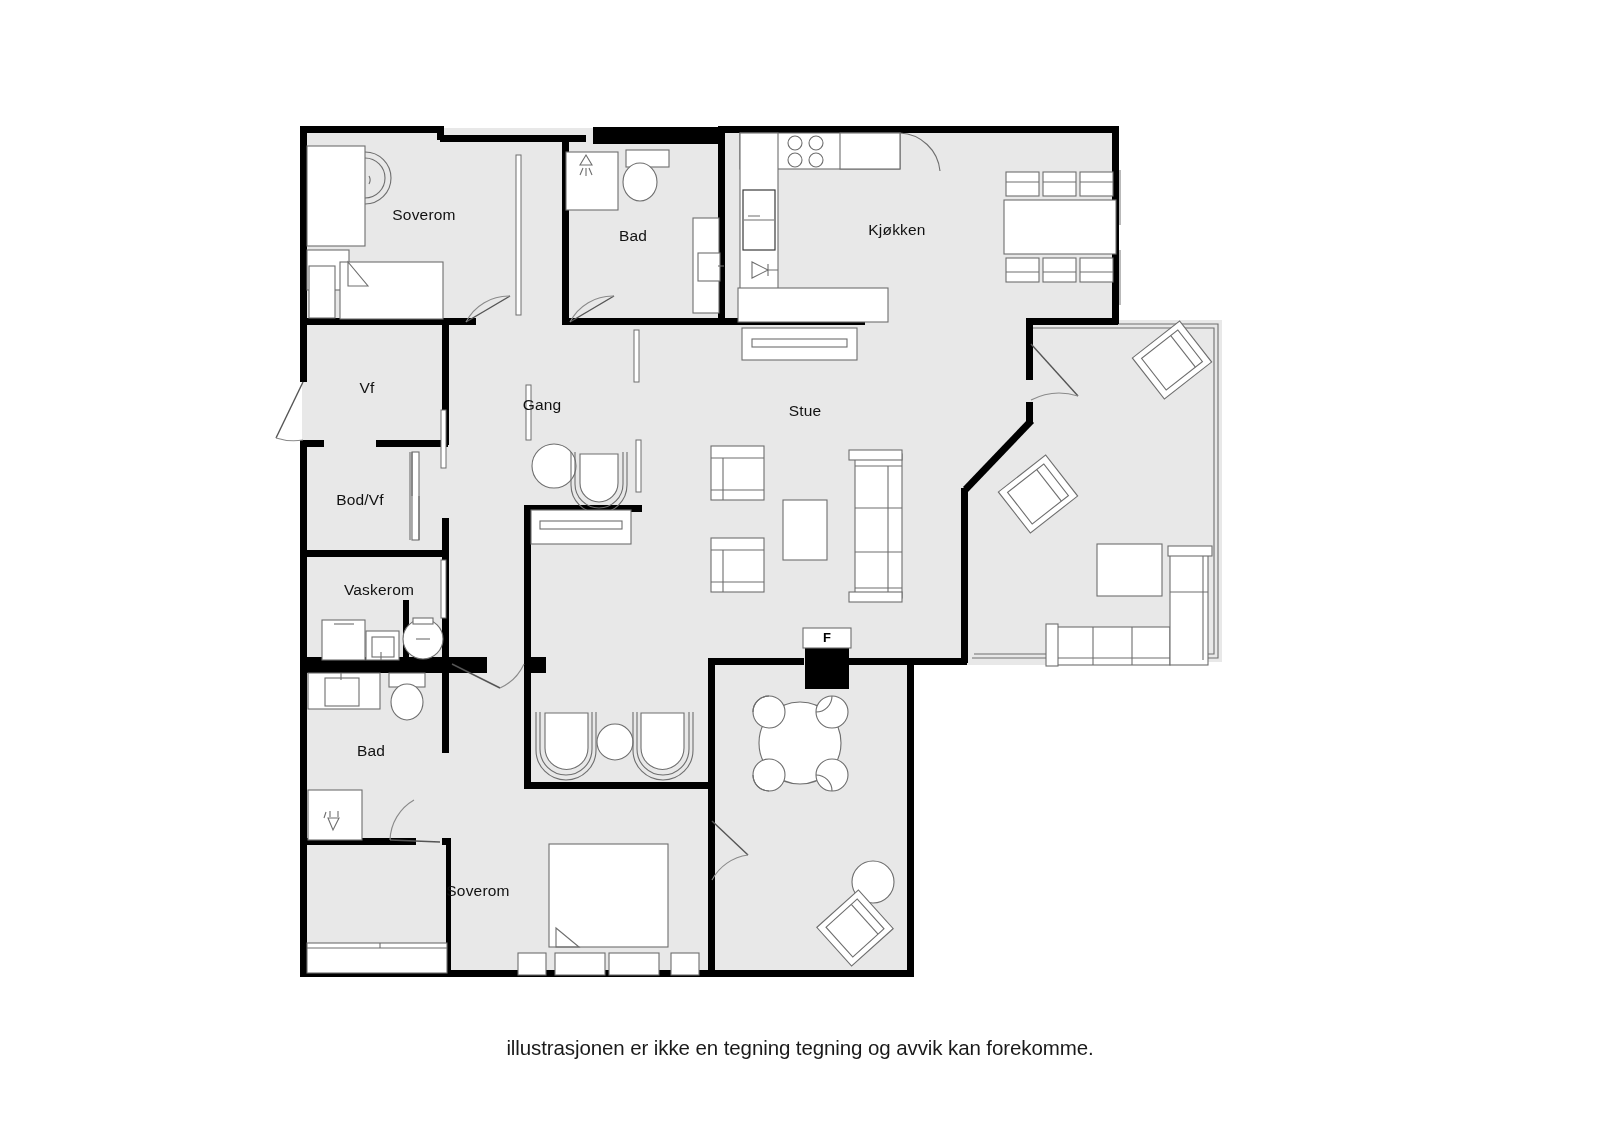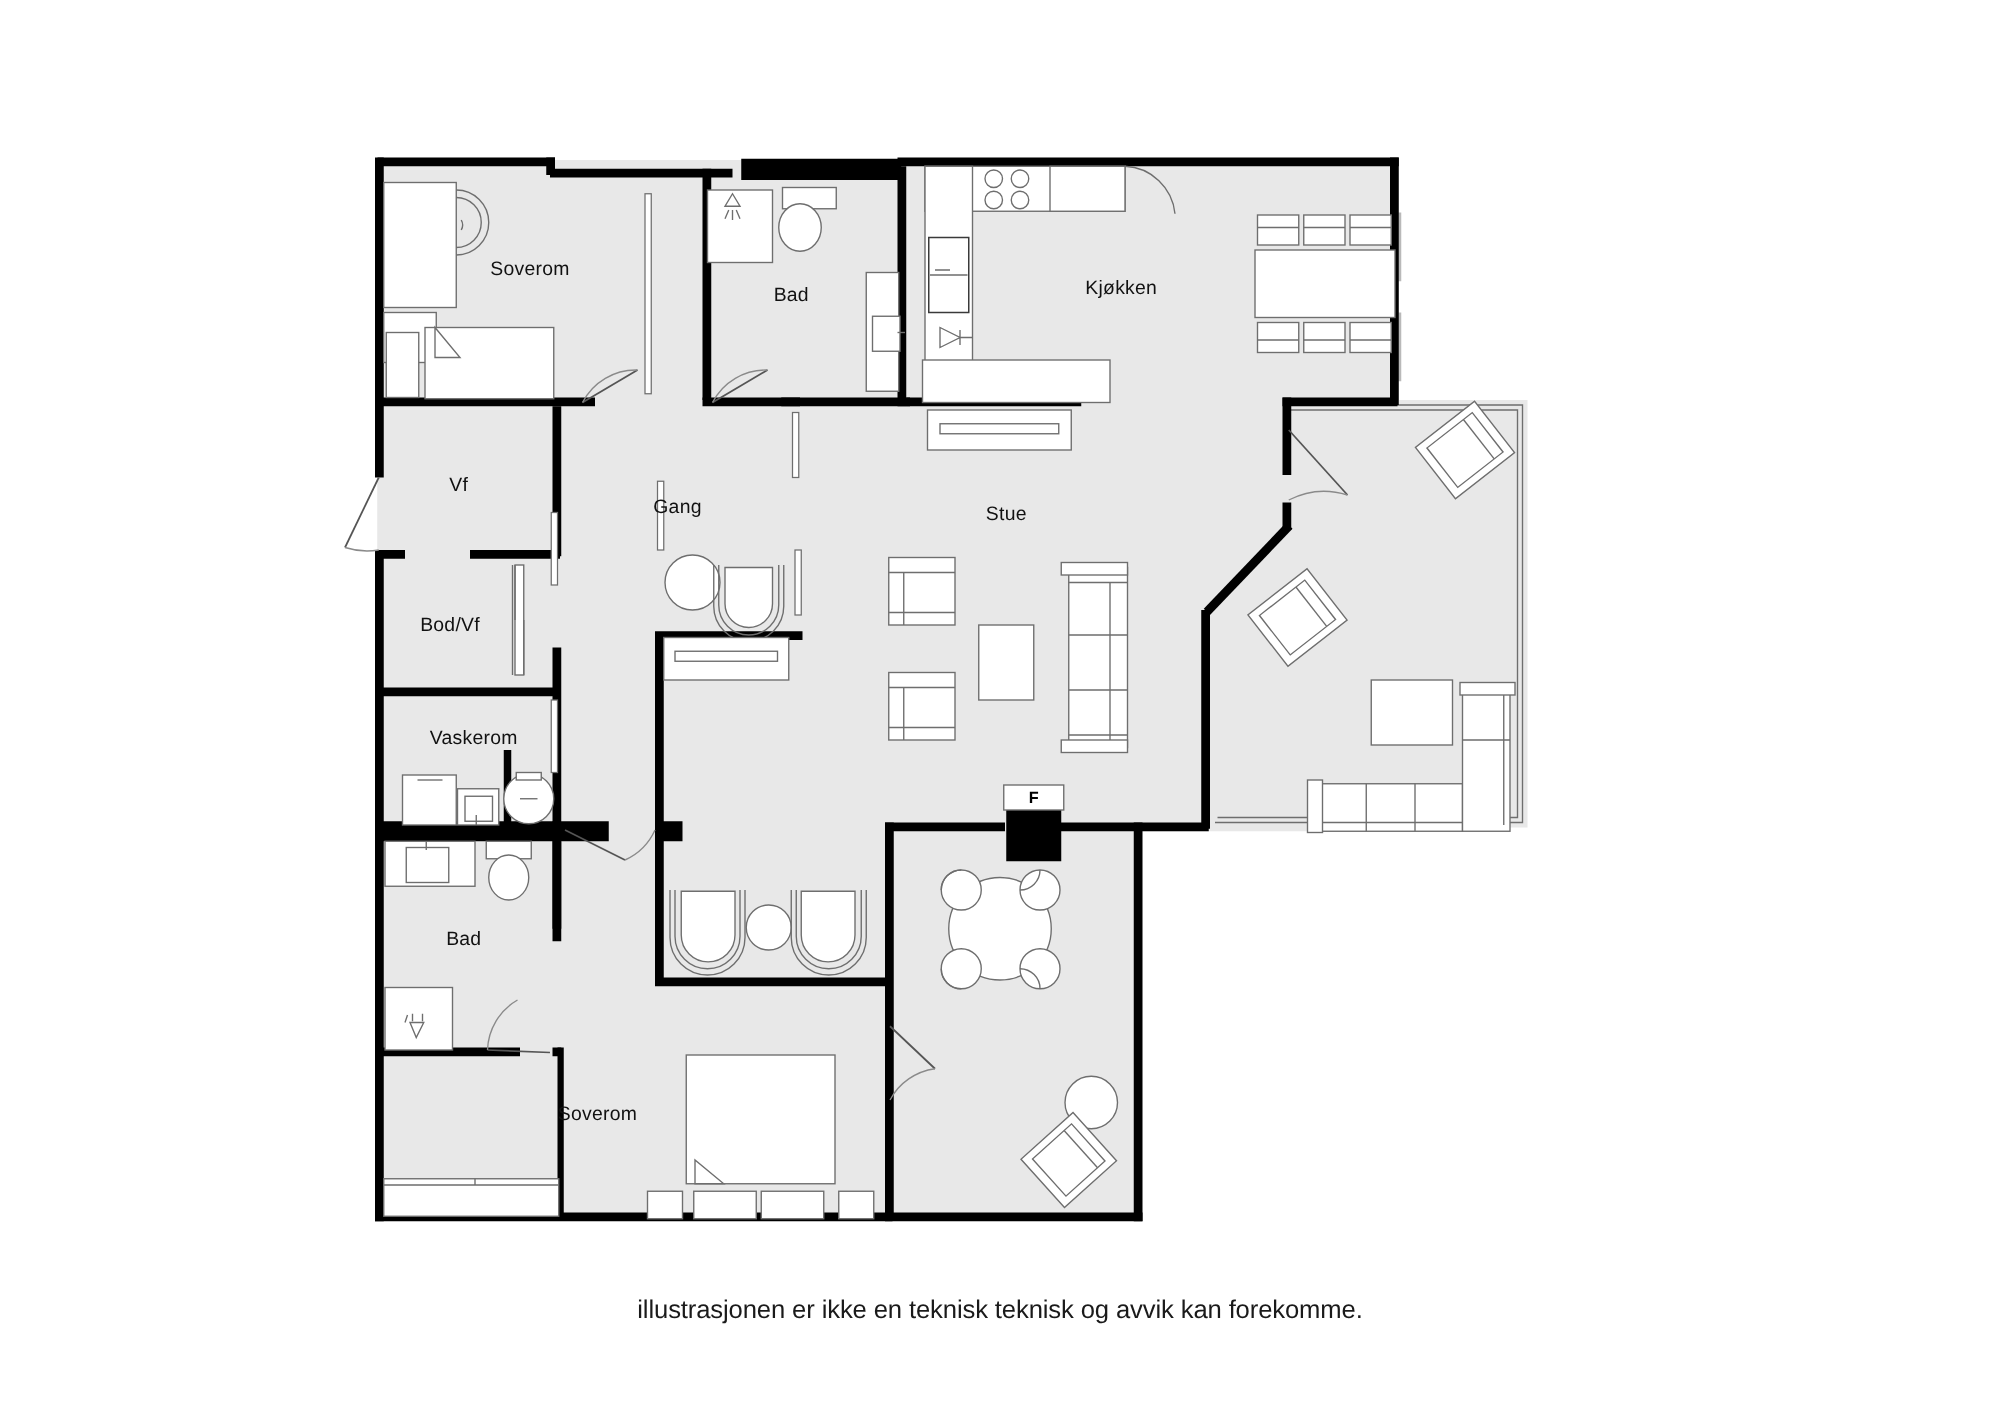--- a/index.html
+++ b/index.html
@@ -396,13 +396,13 @@
   </g>
 
   <g>
     <rect class="furn" x="803" y="628" width="48" height="20"></rect>
     <text class="fireplace-label" x="827" y="639">F</text>
   </g>
 
 </svg>
 </div>
 
-<div class="caption">illustrasjonen er ikke en teknisk teknisk og avvik kan forekomme.</div>
+<div class="caption">illustrasjonen er ikke en tegning tegning og avvik kan forekomme.</div>
 
 </body></html>

